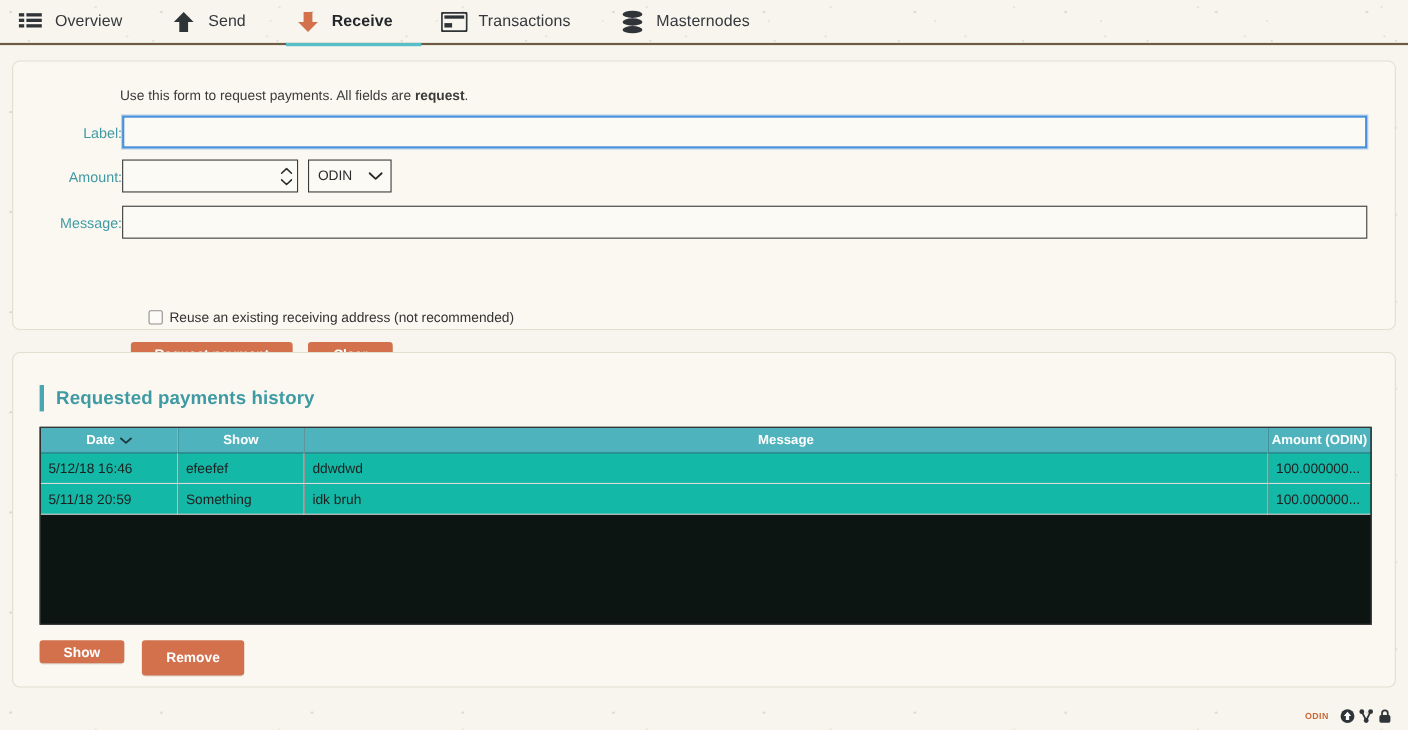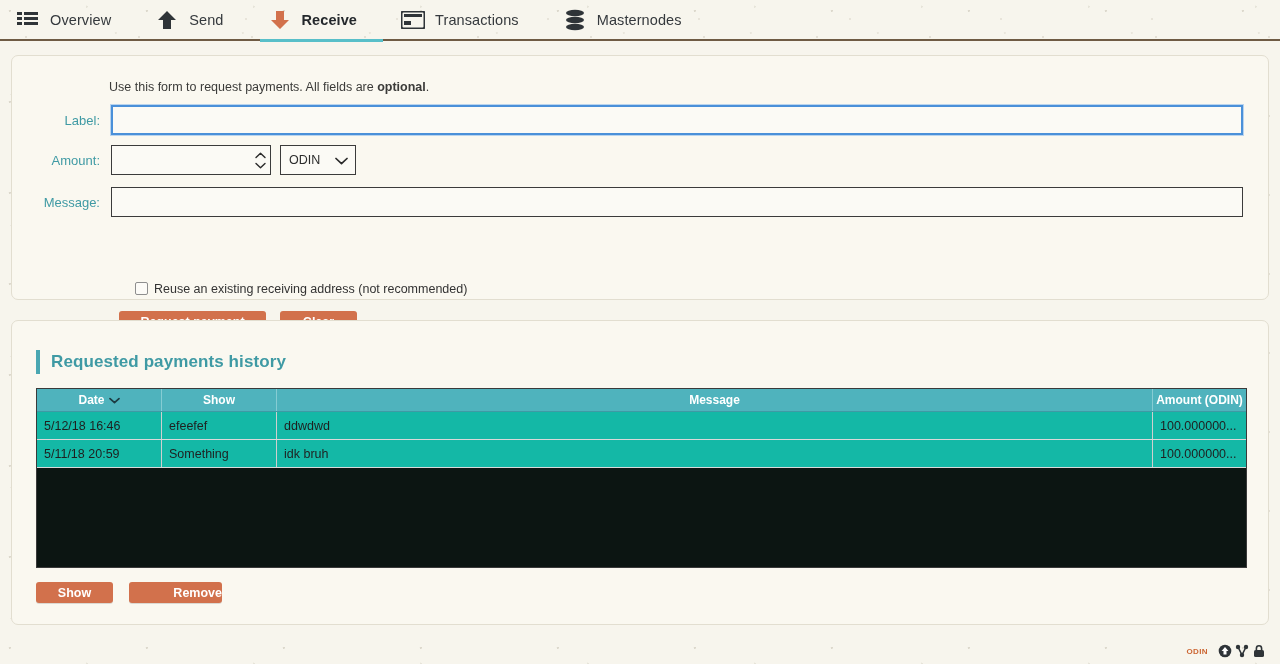--- a/index.html
+++ b/index.html
@@ -91,21 +91,20 @@
     left: 97px; top: 24px;
     font-size: 12.5px;
     color: #3b3b39;
   }
   .hint b { font-weight: bold; }
 
   .frow { position: absolute; display: flex; align-items: center; }
   .flabel {
     width: 88px;
     text-align: right;
-    padding-right: 11px;
     font-size: 13px;
     color: #3f9aa4;
     box-sizing: border-box;
   }
   .txtinput {
     height: 30px;
     background: #fbfaf5;
     border: 1px solid #3b3b3b;
     box-sizing: border-box;
     font-family: "Liberation Sans", sans-serif;
@@ -180,21 +179,21 @@
     font-family: "Liberation Sans", sans-serif;
     font-size: 12.5px;
     font-weight: bold;
     cursor: pointer;
     box-shadow: 0 1px 0 rgba(0,0,0,.12);
     padding: 0;
   }
   #request-btn { position: absolute; left: 107px; top: 255px; width: 147px; height: 21px; }
   #clear-btn   { position: absolute; left: 268px; top: 255px; width: 77px;  height: 21px; }
   #show-btn    { position: absolute; left: 24px;  top: 261px; width: 77px;  height: 21px; }
-  #remove-btn  { position: absolute; left: 117px; top: 261px; width: 93px;  height: 21px; text-align: right; }
+  #remove-btn  { position: absolute; left: 117px; top: 261px; width: 93px;  height: 32px; }
 
   
   #history-title-wrap {
     position: absolute;
     left: 24px; top: 29px;
     display: flex;
     align-items: center;
   }
   #history-bar {
     width: 4px; height: 24px;
@@ -326,21 +325,21 @@
       </svg>
     </span>
     <span class="tab-label">Masternodes</span>
   </div>
 
 </div>
 
 <div id="form-panel" class="panel">
 
   <div class="hint">
-    <span>Use this form to request payments. All fields are </span><b>optional</b><span>.</span>
+    <span>Use this form to request payments. All fields are </span><b>request</b><span>.</span>
   </div>
 
   <div class="frow" style="left:11px; top:49px;">
     <div class="flabel">Label:</div>
     <input id="label-input" class="txtinput" type="text" placeholder="" style="">
   </div>
 
   <div class="frow" style="left:11px; top:89px;">
     <div class="flabel">Amount:</div>
     <span class="spin-wrap">

